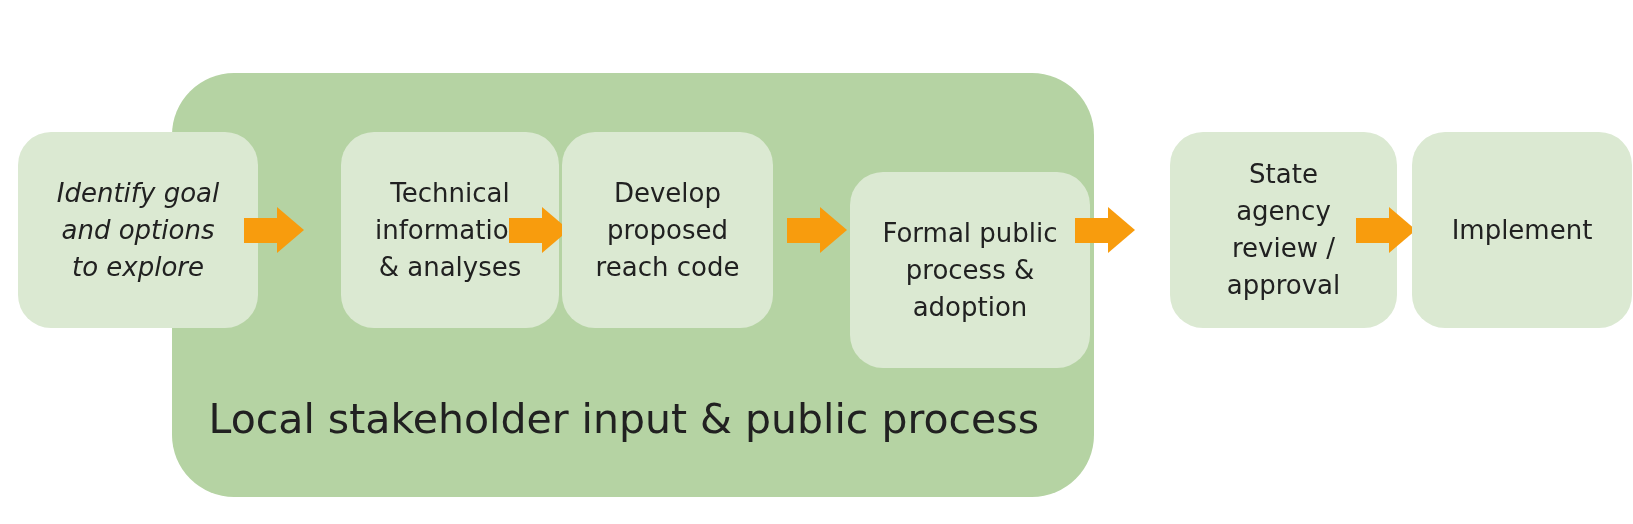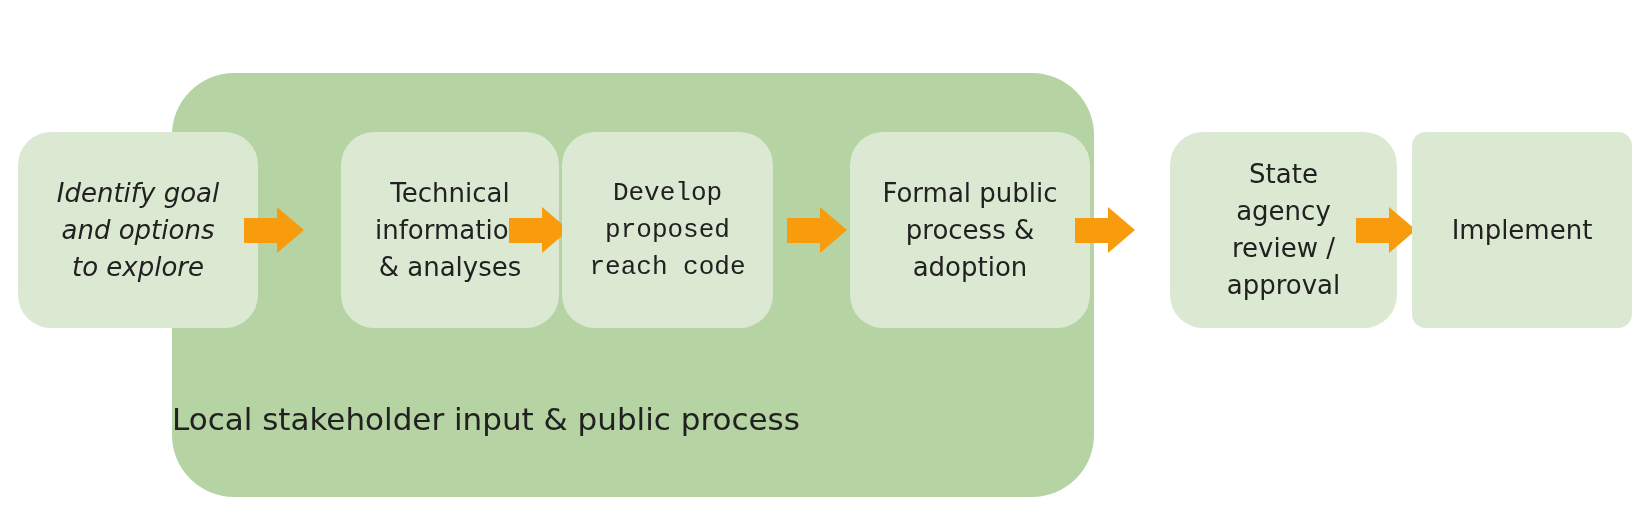--- a/index.html
+++ b/index.html
@@ -26,22 +26,22 @@
     width: 922px;
     height: 424px;
     background: var(--container-green);
     border-radius: 62px;
   }
   .group-label {
     position: absolute;
     left: 0;
     right: 55px;
     bottom: 55px;
-    text-align: left;
-    font-size: 31px;
+    text-align: right;
+    font-size: 41px;
     line-height: 45px;
     white-space: pre-line;
   }
   .step-box {
     position: absolute;
     top: 132px;
     height: 196px;
     background: var(--box-green);
     border-radius: 33px;
     display: flex;
@@ -49,24 +49,24 @@
     justify-content: center;
   }
   .step-label {
     text-align: center;
     font-size: 26px;
     line-height: 37px;
     white-space: pre-line;
   }
   .box-1 { left: 18px;   width: 240px; font-style: italic; }
   .box-2 { left: 297px;  width: 218px; margin-left: 44px; }
-  .box-3 { left: 562px;  width: 211px; font-family: Liberation Mono, monospace; }
-  .box-4 { left: 850px;  width: 240px; }
+  .box-3 { left: 562px;  width: 211px; }
+  .box-4 { left: 850px;  width: 240px; margin-top: 40px; }
   .box-5 { left: 1170px; width: 227px; }
-  .box-6 { left: 1412px; width: 220px; border-radius: 14px; }
+  .box-6 { left: 1412px; width: 220px; }
   .flow-arrow {
     position: absolute;
     top: 207px;
     height: 46px;
     display: flex;
     align-items: center;
   }
   .arrow-tail {
     width: 33px;
     height: 25px;

